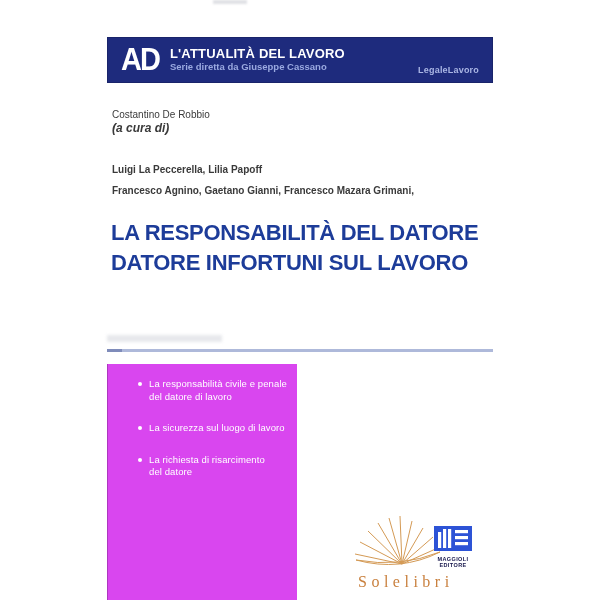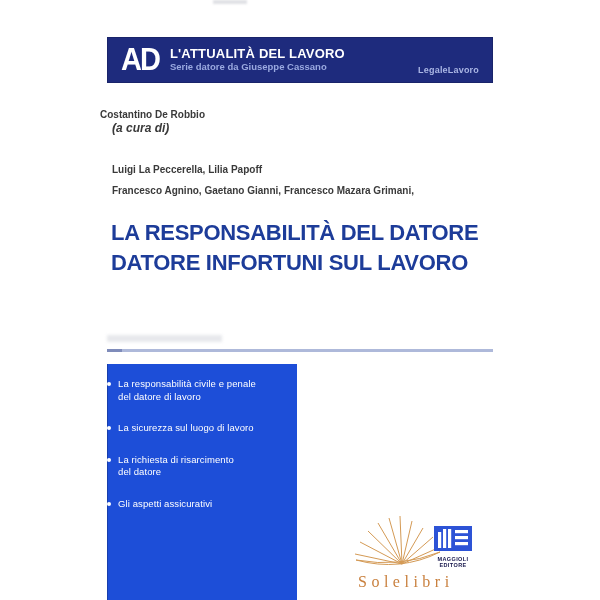--- a/index.html
+++ b/index.html
@@ -23,39 +23,39 @@
     line-height:1;transform:scaleY(1.05);
   }
   .series{margin-left:11px;display:flex;flex-direction:column;justify-content:center;}
   .series-title{color:#ffffff;font-weight:bold;font-size:13px;line-height:14px;letter-spacing:.2px;}
   .series-subtitle{color:#9aa9e0;font-weight:bold;font-size:9.5px;line-height:12px;}
   .category{
     position:absolute;right:14px;bottom:8px;color:#aab6e4;font-size:9px;font-weight:bold;letter-spacing:.2px;
   }
 
   
-  .editor-name{left:100px;top:109px;font-size:10px;font-weight:bold;color:#3a3a3a;}
+  .editor-name{left:112px;top:109px;font-size:10px;font-weight:normal;color:#3a3a3a;}
   .editor-role{left:112px;top:121px;font-size:12px;font-weight:bold;font-style:italic;color:#3a3a3a;}
   .authors-line1{left:112px;top:152px;font-size:10px;font-weight:bold;color:#3a3a3a;margin-top:33px;}
   .authors-line2{left:112px;top:164px;font-size:10px;font-weight:bold;color:#3a3a3a;}
 
   
   .book-title{left:111px;top:218px;color:#1d3c99;font-weight:bold;font-size:22px;line-height:30px;letter-spacing:-.3px;}
 
   
   .ghost-artifact{left:107px;top:335px;width:115px;height:7px;background:rgba(120,128,150,.18);filter:blur(1.5px);}
 
   
   .divider{left:107px;top:349px;width:386px;height:3px;background:#aeb9da;}
   .divider-cap{left:107px;top:349px;width:15px;height:3px;background:#7f8cba;}
 
   
   .topics-box{
-    left:107px;top:364px;width:190px;height:236px;background:#1d4ed8;
-    box-sizing:border-box;padding:14px 10px 0 0;
+    left:107px;top:364px;width:190px;height:236px;background:#d946ef;
+    box-sizing:border-box;padding:14px 10px 0 31px;
     box-shadow:inset 1px 0 0 rgba(0,0,0,.2);
   }
   .topic-item{display:flex;margin-bottom:19px;}
   .bullet-dot{
     flex:0 0 auto;width:4px;height:4px;border-radius:50%;background:#ffffff;margin:4px 7px 0 0;
   }
   .topic-text{color:#ffffff;font-size:9.5px;line-height:12.5px;letter-spacing:.1px;}
 
   
   .book-svg{left:352px;top:516px;}
@@ -72,21 +72,21 @@
 <body>
 
 <div>
 
   <div class="abs top-artifact"></div>
 
   <div class="abs header-bar">
     <span class="ad-logo">AD</span>
     <div class="series">
       <div class="series-title">L'ATTUALITÀ DEL LAVORO</div>
-      <div class="series-subtitle">Serie datore da Giuseppe Cassano</div>
+      <div class="series-subtitle">Serie diretta da Giuseppe Cassano</div>
     </div>
     <span class="category">LegaleLavoro</span>
   </div>
 
   <div class="abs editor-name">Costantino De Robbio</div>
   <div class="abs editor-role">(a cura di)</div>
   <div class="abs authors-line1">Francesco Agnino, Gaetano Gianni, Francesco Mazara Grimani,</div>
   <div class="abs authors-line2">Luigi La Peccerella, Lilia Papoff</div>
 
   <div class="abs book-title">
@@ -110,26 +110,20 @@
       <span class="bullet-dot"></span>
       <span class="topic-text">
         <div>La sicurezza sul luogo di lavoro</div>
       </span>
     </div>
     <div class="topic-item">
       <span class="bullet-dot"></span>
       <span class="topic-text">
         <div>La richiesta di risarcimento</div>
         <div>del datore</div>
-      </span>
-    </div>
-    <div class="topic-item">
-      <span class="bullet-dot"></span>
-      <span class="topic-text">
-        <div>Gli aspetti assicurativi</div>
       </span>
     </div>
   </div>
 
   <svg class="abs book-svg" width="92" height="56" viewBox="0 0 92 56" fill="none">
     <g stroke="#d49a55" stroke-width="1">
       <path d="M50 48 L3 38"></path>
       <path d="M50 48 L8 26"></path>
       <path d="M50 48 L16 15"></path>
       <path d="M50 48 L26 7"></path>

